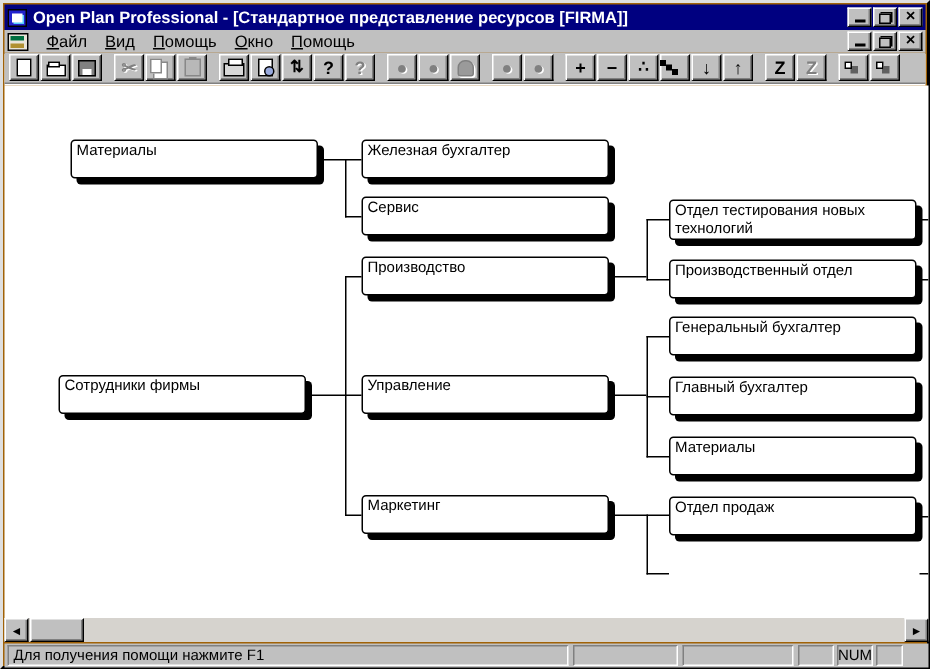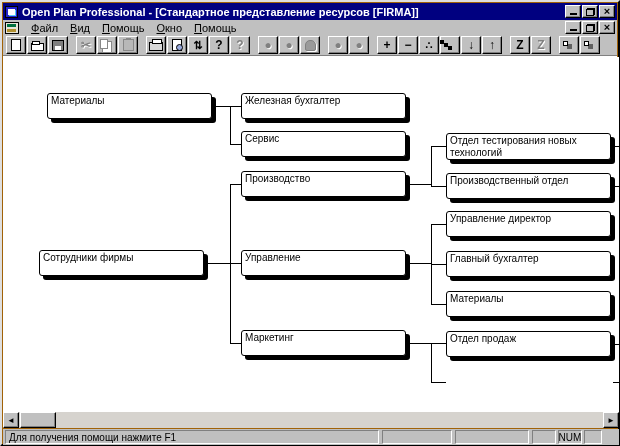--- a/index.html
+++ b/index.html
@@ -268,21 +268,21 @@
 
     <div class="node" style="left:44px;top:36px">Материалы</div>
     <div class="node" style="left:238px;top:36px">Железная бухгалтер</div>
     <div class="node" style="left:238px;top:74px">Сервис</div>
     <div class="node" style="left:238px;top:114px">Производство</div>
     <div class="node" style="left:36px;top:193px">Сотрудники фирмы</div>
     <div class="node" style="left:238px;top:193px">Управление</div>
     <div class="node" style="left:238px;top:273px">Маркетинг</div>
     <div class="node" style="left:443px;top:116px">Производственный отдел</div>
     <div class="node tall" style="left:443px;top:76px">Отдел тестирования новых технологий</div>
-    <div class="node" style="left:443px;top:154px">Управление директор</div>
+    <div class="node" style="left:443px;top:154px">Генеральный бухгалтер</div>
     <div class="node" style="left:443px;top:194px">Главный бухгалтер</div>
     <div class="node" style="left:443px;top:234px">Материалы</div>
     <div class="node" style="left:443px;top:274px">Отдел продаж</div>
   </div>
 
   <div class="hscroll">
     <span class="sbtn left">
         <span>◄</span>
       </span>
     <span class="sthumb"></span>

